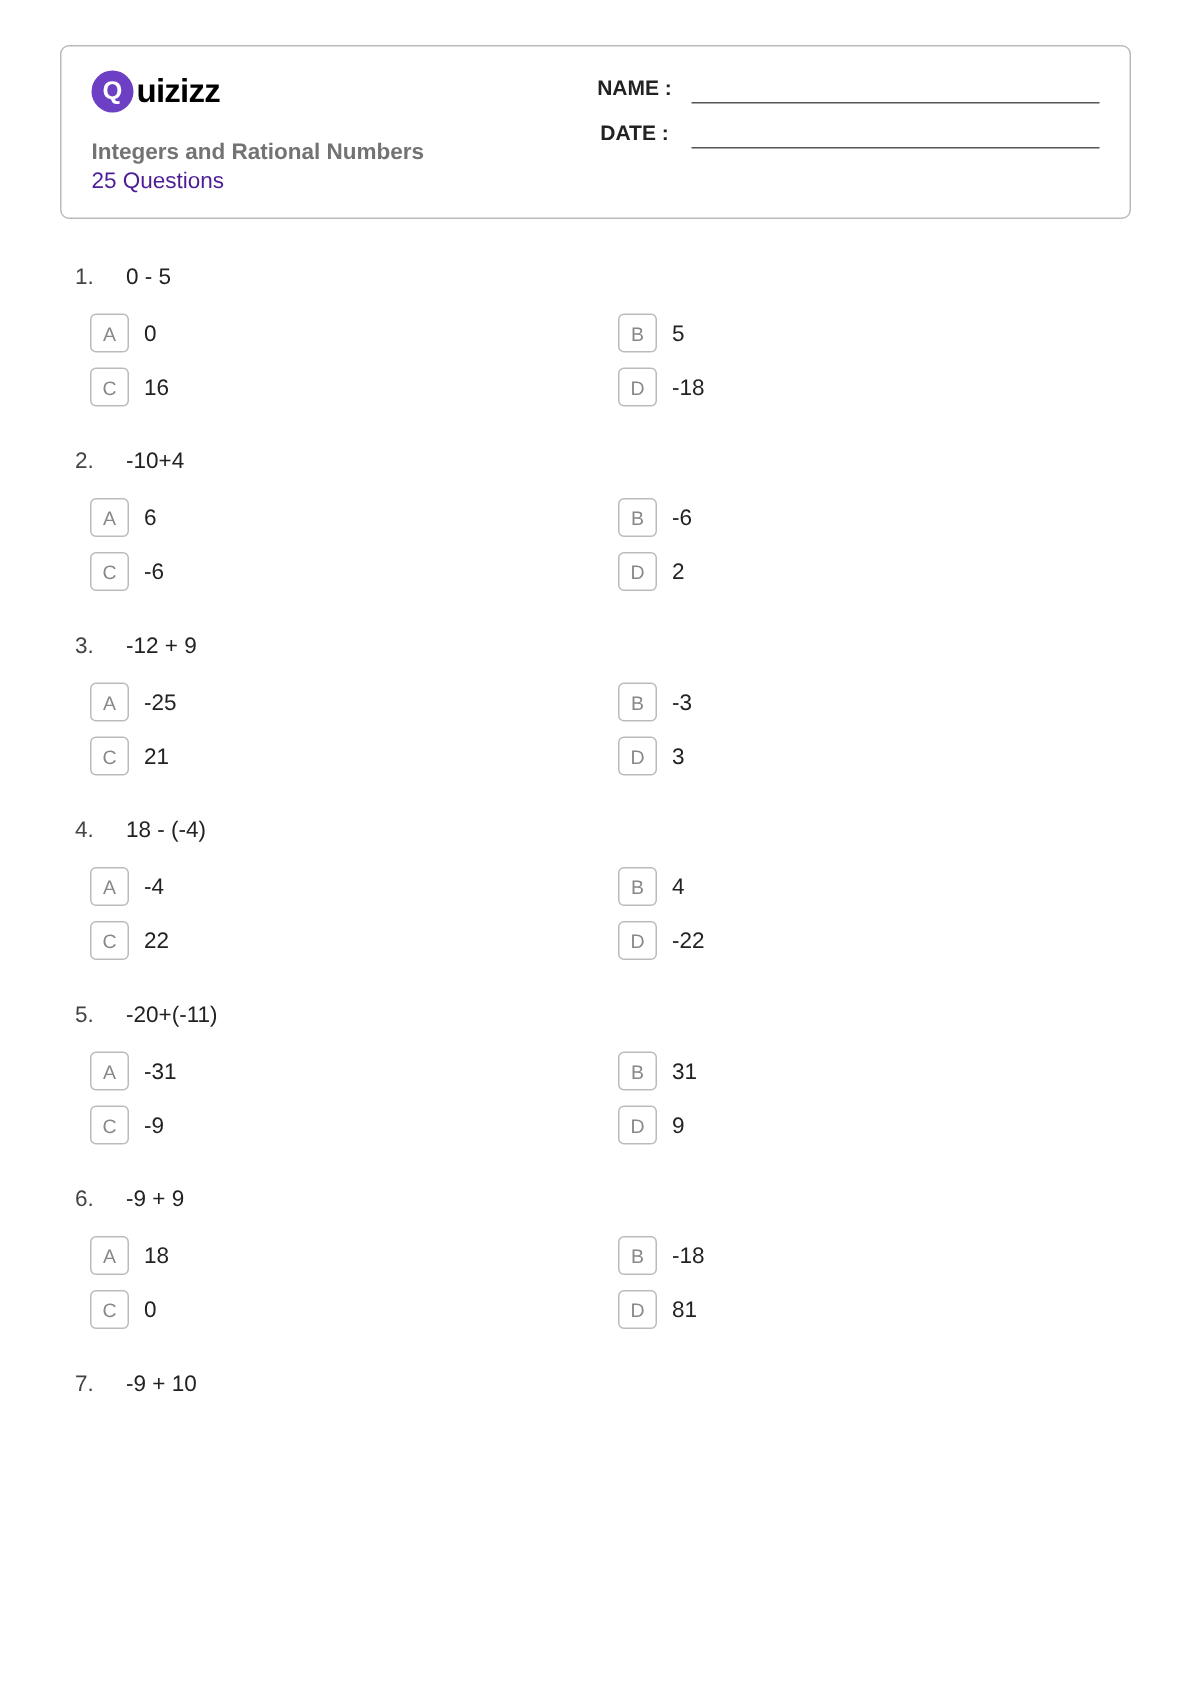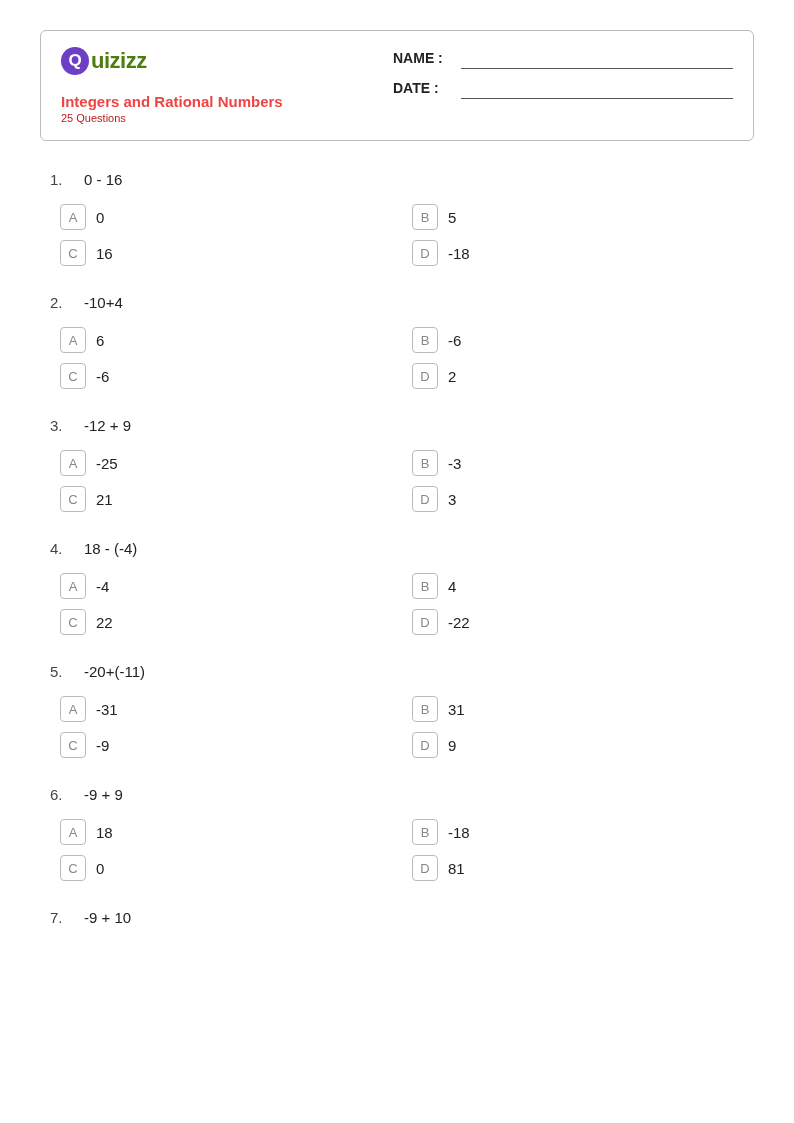--- a/index.html
+++ b/index.html
@@ -31,63 +31,63 @@
       justify-content: center;
     }
     .logo {
       display: flex;
       align-items: center;
       margin-bottom: 18px;
     }
     .logo-text {
       font-size: 22px;
       font-weight: bold;
-      color: #4d7c0f;
+      color: #000000;
       letter-spacing: -0.5px;
     }
     .logo-q {
       background: #6c3fc5;
       color: #fff;
       border-radius: 50%;
       width: 28px;
       height: 28px;
       display: inline-flex;
       align-items: center;
       justify-content: center;
       font-size: 17px;
       font-weight: bold;
       margin-right: 2px;
     }
     .quiz-title {
       font-size: 15px;
       font-weight: bold;
-      color: #ef4444;
+      color: #737373;
     }
     .quiz-subtitle {
-      font-size: 11px;
-      color: #b91c1c;
+      font-size: 15px;
+      color: #4c1d95;
       margin-top: 2px;
     }
     .header-right {
       display: flex;
       flex-direction: column;
       gap: 8px;
       min-width: 340px;
     }
     .field-row {
       display: flex;
       align-items: center;
       gap: 8px;
     }
     .field-label {
       font-size: 14px;
       font-weight: bold;
       color: #222;
       min-width: 60px;
-      text-align: left;
+      text-align: center;
     }
     .field-line {
       flex: 1;
       border-bottom: 1.5px solid #555;
       height: 22px;
       min-width: 220px;
     }
     .questions-area {
       padding: 0 10px;
     }
@@ -160,21 +160,21 @@
         <span class="field-label">DATE :</span>
         <div class="field-line"></div>
       </div>
     </div>
   </div>
 
   <div class="questions-area" id="questions-container">
   <div class="question-block">
         <div class="question-header">
           <span class="q-num">1.</span>
-          <span class="q-text">0 - 16</span>
+          <span class="q-text">0 - 5</span>
         </div>
         <div class="options-grid">
           <div class="option">
             <div class="option-badge">A</div>
             <span class="option-value">0</span>
           </div>
           <div class="option">
             <div class="option-badge">B</div>
             <span class="option-value">5</span>
           </div>

